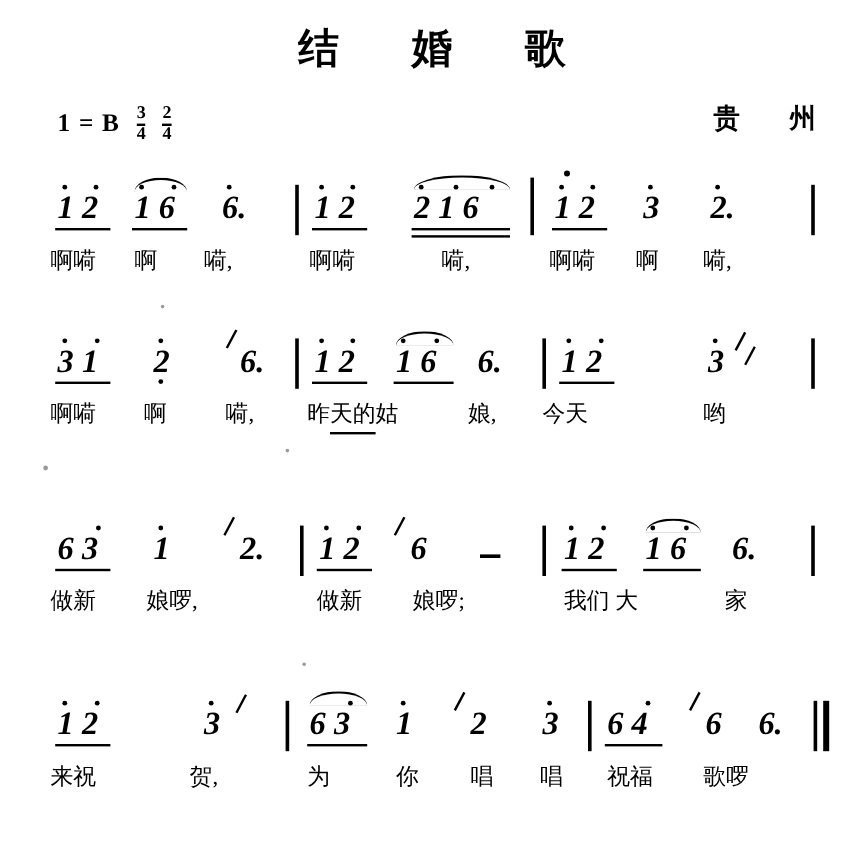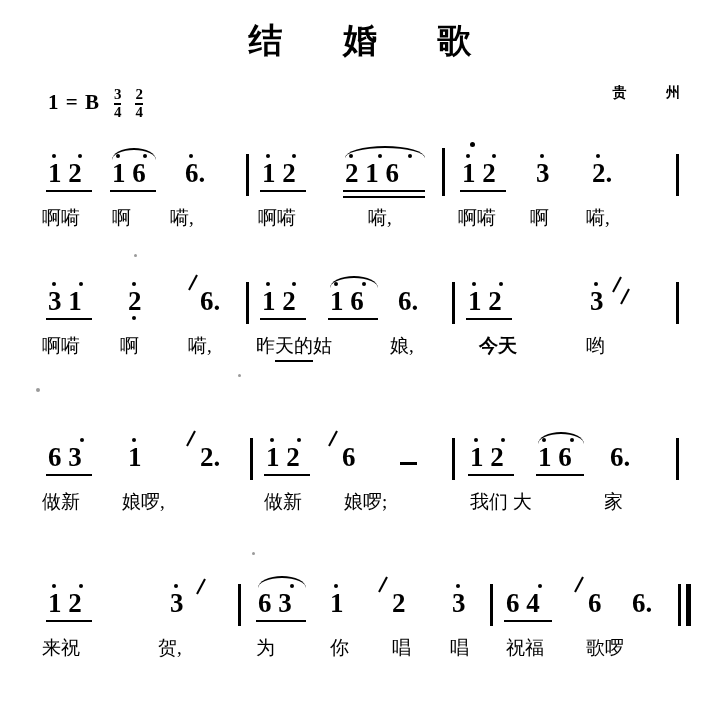--- a/index.html
+++ b/index.html
@@ -57,37 +57,38 @@
     position: relative;
     top: 1px;
   }
   .meter .num { display: block; }
   .meter .den { display: block; border-top: 2px solid #000; }
 
   .composer {
     position: absolute;
     top: 84px;
     right: 22px;
-    font-size: 14px;
+    font-size: 22px;
     font-weight: bold;
     letter-spacing: 18px;
     text-indent: 18px;
     color: #000;
   }
 
   
   .system {
     position: absolute;
     left: 0;
     width: 720px;
     height: 110px;
   }
   .notes-row {
     position: relative;
     height: 62px;
+    font-style: italic;
   }
   .lyric-row {
     position: relative;
     height: 34px;
   }
 
   
   .cell {
     position: absolute;
     font-family: "Liberation Serif", serif;
@@ -314,21 +315,21 @@
 
       <div class="barline" style="left:676px; top:14px; height:42px;"></div>
     </div>
     <div class="lyric-row">
       <div class="cell lyric" style="left:42px; top:6px;">啊嗬</div>
       <div class="cell lyric" style="left:120px; top:6px;">啊</div>
       <div class="cell lyric" style="left:188px; top:6px;">嗬,</div>
       <div class="cell lyric" style="left:256px; top:6px;">昨天的姑</div>
       <div class="lyr-underline" style="left:275px; top:30px; width:38px;"></div>
       <div class="cell lyric" style="left:390px; top:6px;">娘,</div>
-      <div class="cell lyric" style="left:479px; top:6px;font-weight:bold;">今天</div>
+      <div class="cell lyric" style="left:452px; top:6px;">今天</div>
       <div class="cell lyric" style="left:586px; top:6px;">哟</div>
     </div>
   </div>
 
   <div class="system" style="top:424px;">
     <div class="notes-row">
 
       <div class="cell note" style="left:48px; top:20px;">6 3</div>
       <div class="dotabove" style="left:80px; top:14px;"></div>
       <div class="beam1" style="left:46px; top:50px; width:46px;"></div>

